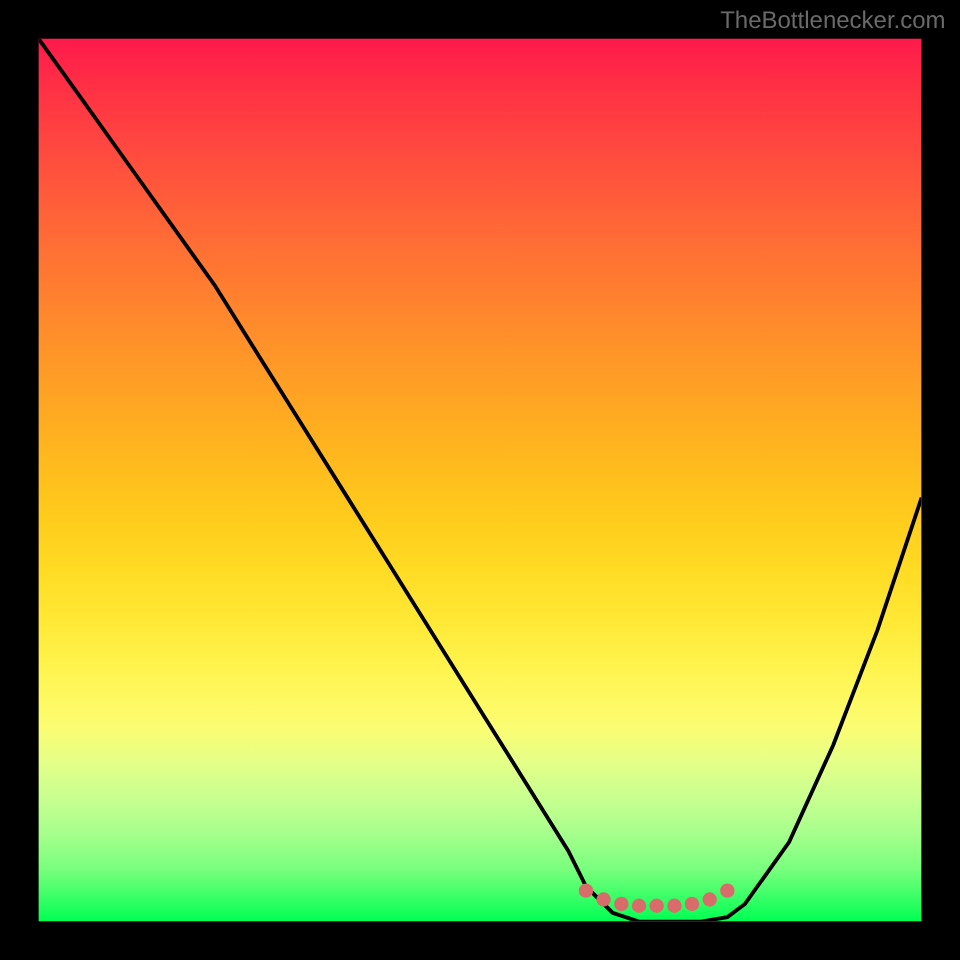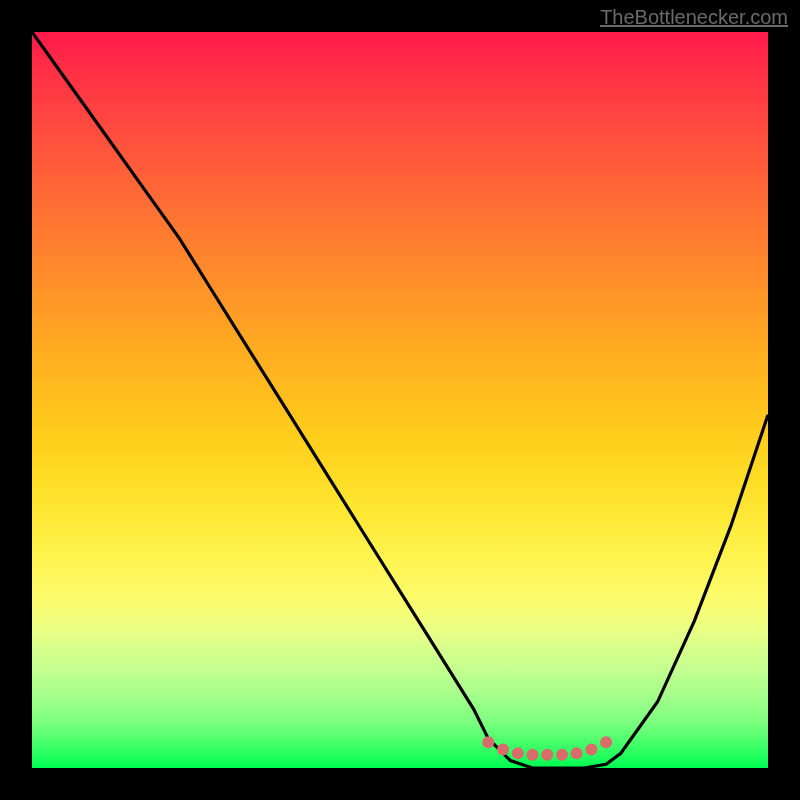--- a/index.html
+++ b/index.html
@@ -11,21 +11,20 @@
     font-family: Arial, sans-serif;
   }
   .attribution {
     position: absolute;
     top: 6px;
     right: 12px;
     color: #6a6a6a;
     font-size: 20px;
     font-weight: 500;
     z-index: 10;
-    text-decoration: underline;
   }
   .plot-area {
     position: absolute;
     left: 32px;
     top: 32px;
     width: 736px;
     height: 736px;
     overflow: hidden;
   }
   .gradient-bg {

